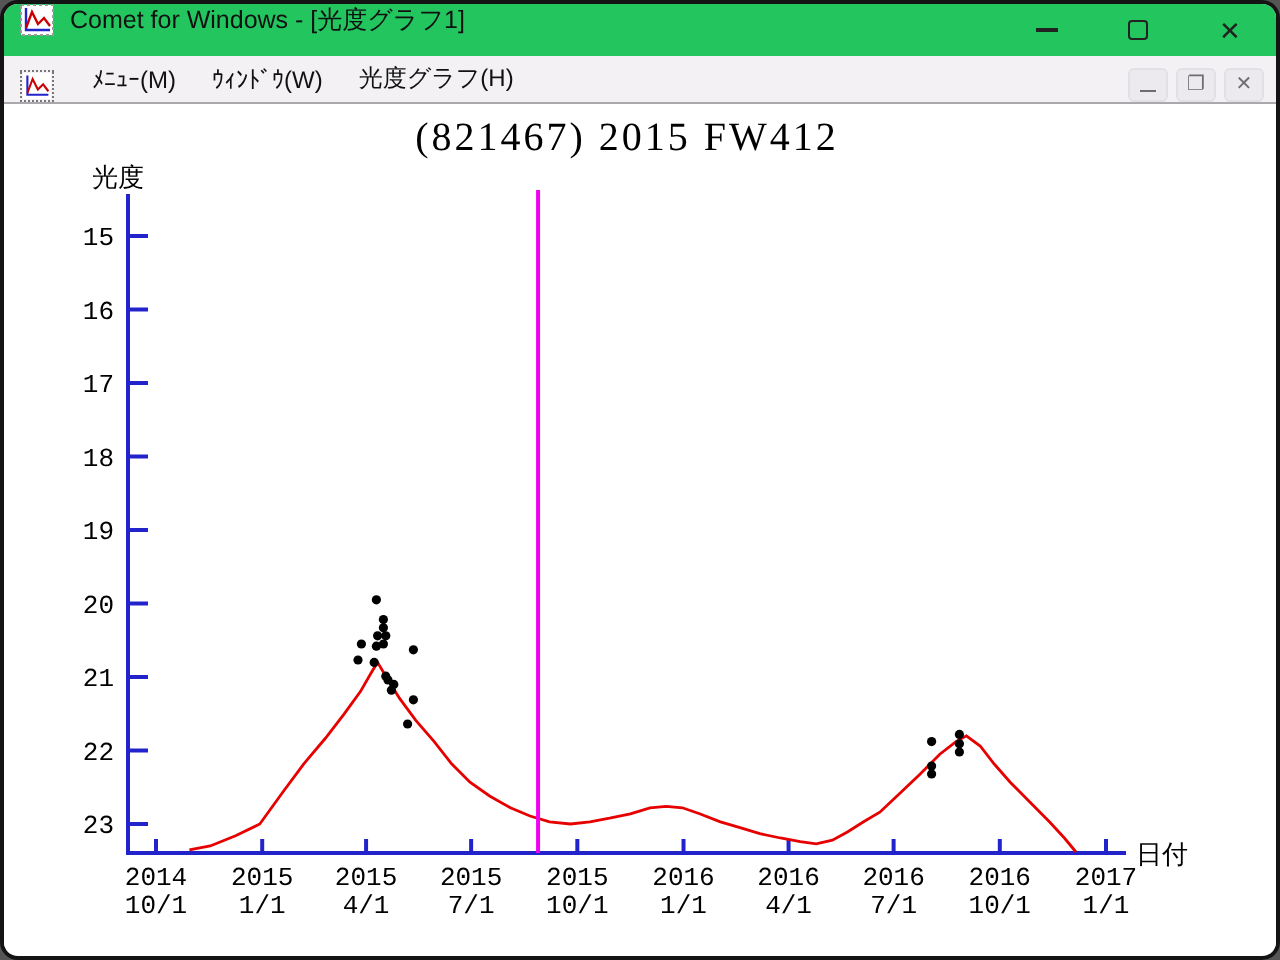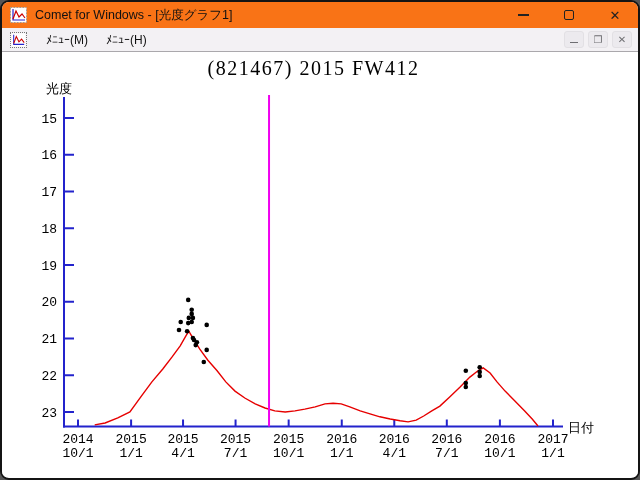--- a/index.html
+++ b/index.html
@@ -9,41 +9,41 @@
     background:#fff;
     border:2px solid #141414;
     border-radius:9px;
     overflow:hidden;
     font-family:"Liberation Sans", sans-serif;
     position:relative;
   }
   
   .titlebar{
     height:26px;
-    background:#f97316;
-    display:flex;align-items:center;
+    background:#22c55e;
+    display:flex;align-items:flex-start;
     padding-left:8px;
   }
   .app-icon{width:17px;height:16px;display:inline-flex;margin-right:8px;}
   .title-text{font-size:12.5px;color:#111;white-space:nowrap;}
   .win-controls{margin-left:auto;display:flex;height:100%;}
   .win-btn{
     width:46px;height:100%;
     display:flex;align-items:center;justify-content:center;
     background:transparent;border:none;padding:0;cursor:default;
     color:#111;font-size:13px;
   }
   .glyph-minimize{display:block;width:11px;height:1.4px;background:#222;}
   .glyph-maximize{display:block;width:10px;height:10px;border:1.4px solid #222;border-radius:2px;}
   .glyph-close{font-size:13px;line-height:1;color:#222;}
   
   .menubar{
     height:24px;
     background:#f3f1f4;
-    display:flex;align-items:center;
+    display:flex;align-items:flex-end;
     padding:0 6px 0 8px;
     border-bottom:1px solid #aaa8ac;
   }
   .menu-icon{width:17px;height:16px;display:inline-flex;margin-right:10px;border:1px dotted #777;}
   .menu-items{display:flex;align-items:center;}
   .menu-item{
     font-size:12px;color:#111;
     padding:3px 9px;white-space:nowrap;cursor:default;
   }
   .mdi-controls{margin-left:auto;display:flex;gap:4px;align-items:center;}
@@ -90,21 +90,22 @@
   <div class="menubar">
     <span class="menu-icon">
       <svg viewBox="0 0 17 16" width="15" height="14">
         <rect x="0.5" y="0.5" width="16" height="15" fill="#ffffff" stroke="none"></rect>
         <path d="M3 2 L3 13 L15 13" stroke="#2323cc" stroke-width="1.2" fill="none"></path>
         <path d="M3 12 L6 4 L9 10 L12 7 L15 11" stroke="#cc0000" stroke-width="1.2" fill="none"></path>
       </svg>
     </span>
     <nav class="menu-items">
         <span class="menu-item">ﾒﾆｭｰ(M)</span>
-        <span class="menu-item">ﾒﾆｭｰ(H)</span>
+        <span class="menu-item">ｳｨﾝﾄﾞｳ(W)</span>
+        <span class="menu-item">光度グラフ(H)</span>
       </nav>
     <div class="mdi-controls">
       <button class="mdi-btn">
         <span class="mdi-min-bar"></span>
       </button>
       <button class="mdi-btn">
         <span>❐</span>
       </button>
       <button class="mdi-btn">
         <span>✕</span>

